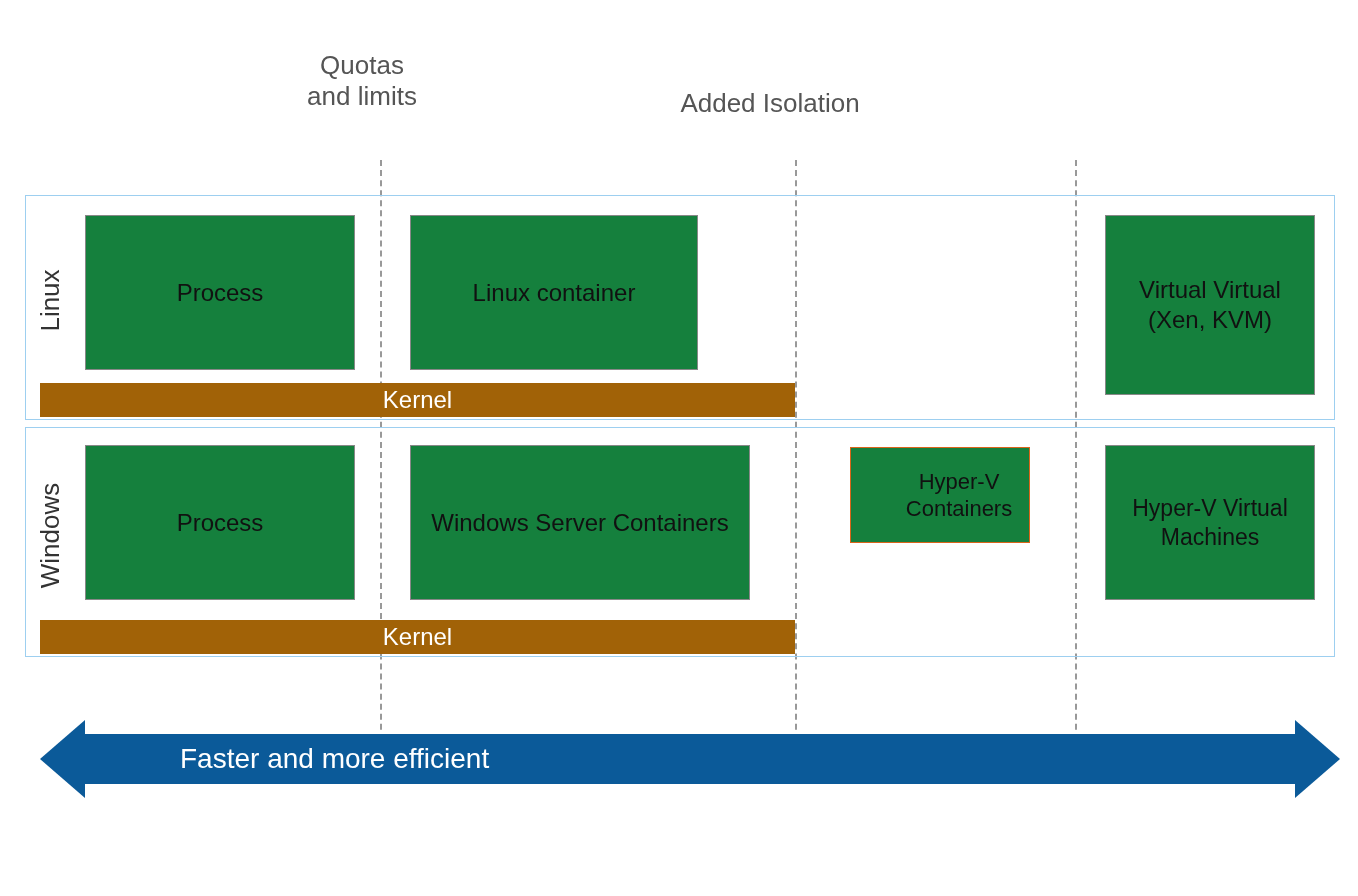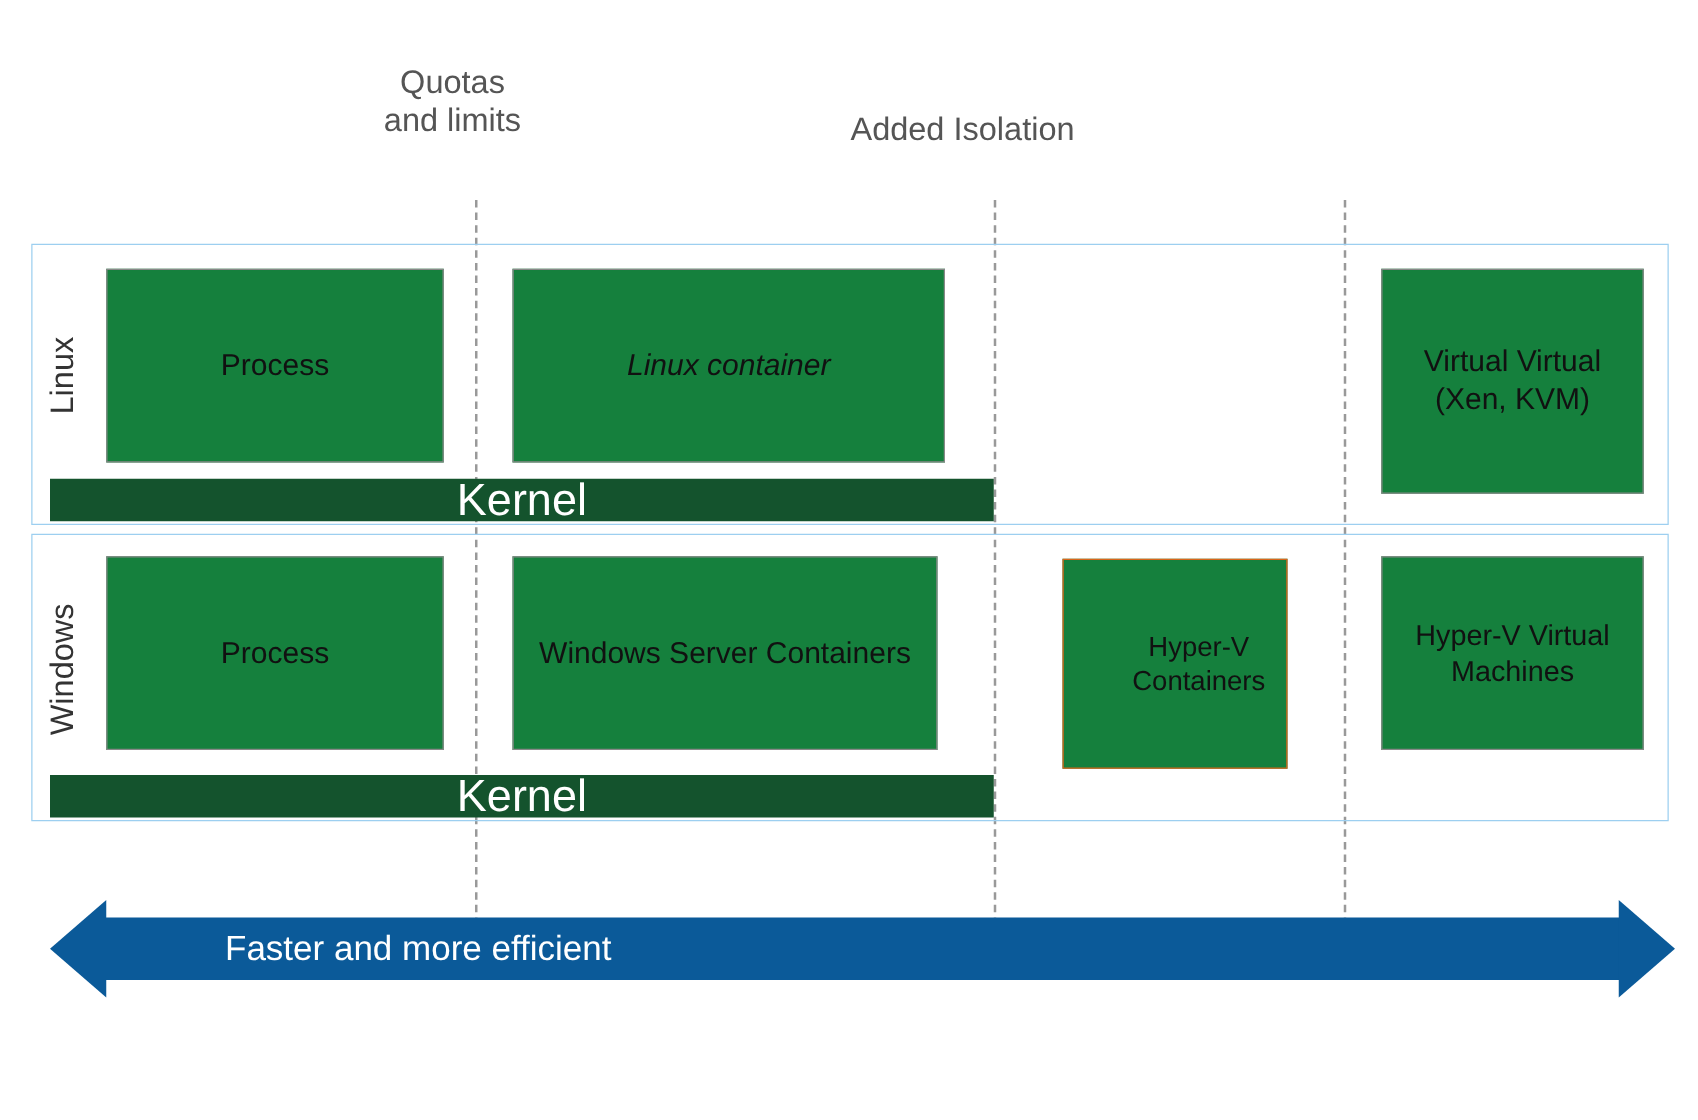--- a/index.html
+++ b/index.html
@@ -62,23 +62,23 @@
     color: #111;
     padding: 6px;
     line-height: 1.25;
   }
   .box.highlight {
     border: 1.5px solid #d9651a;
   }
   
   .kernel-bar {
     position: absolute;
-    background: #14532d;
+    background: #a16207;
     color: #ffffff;
-    font-size: 36px;
+    font-size: 24px;
     display: flex;
     align-items: center;
     justify-content: center;
     height: 34px;
   }
   
   .arrow-wrap {
     position: absolute;
     left: 20px;
     width: 1300px;
@@ -132,31 +132,31 @@
   <div class="col-header" style="left:282px; top:0px; width:120px;">Quotas and limits</div>
 
   <div class="vline" style="left:360px;"></div>
   <div class="vline" style="left:775px;"></div>
   <div class="vline" style="left:1055px;"></div>
 
   <div class="row-frame" style="top:145px; height:225px;"></div>
   <div class="row-label" style="left:-10px; top:235px; width:80px;">Linux</div>
 
   <div class="box" style="left:65px; top:165px; width:270px; height:155px;">Process</div>
-  <div class="box" style="left:390px; top:165px; width:346px; height:155px;font-style:italic;">Linux container</div>
+  <div class="box" style="left:390px; top:165px; width:288px; height:155px;">Linux container</div>
   <div class="box" style="left:1085px; top:165px; width:210px; height:180px;">Virtual Virtual (Xen, KVM)</div>
 
   <div class="kernel-bar" style="left:20px; top:333px; width:755px;">Kernel</div>
 
   <div class="row-frame" style="top:377px; height:230px;"></div>
   <div class="row-label" style="left:-25px; top:470px; width:110px;">Windows</div>
 
   <div class="box" style="left:65px; top:395px; width:270px; height:155px;">Process</div>
   <div class="box" style="left:390px; top:395px; width:340px; height:155px;">Windows Server Containers</div>
-  <div class="box highlight" style="left:830px; top:397px; width:180px; height:168px; font-size:22px;padding-left:44px;">Hyper-V Containers</div>
+  <div class="box highlight" style="left:830px; top:397px; width:180px; height:96px; font-size:22px;padding-left:44px;">Hyper-V Containers</div>
   <div class="box" style="left:1085px; top:395px; width:210px; height:155px; font-size:23px;">Hyper-V Virtual Machines</div>
 
   <div class="kernel-bar" style="left:20px; top:570px; width:755px;">Kernel</div>
 
   <div class="arrow-wrap">
     <div class="arrow-left-head"></div>
     <div class="arrow-body">
       <span class="arrow-text-left">Faster and more efficient</span>
     </div>
     <div class="arrow-right-head"></div>

